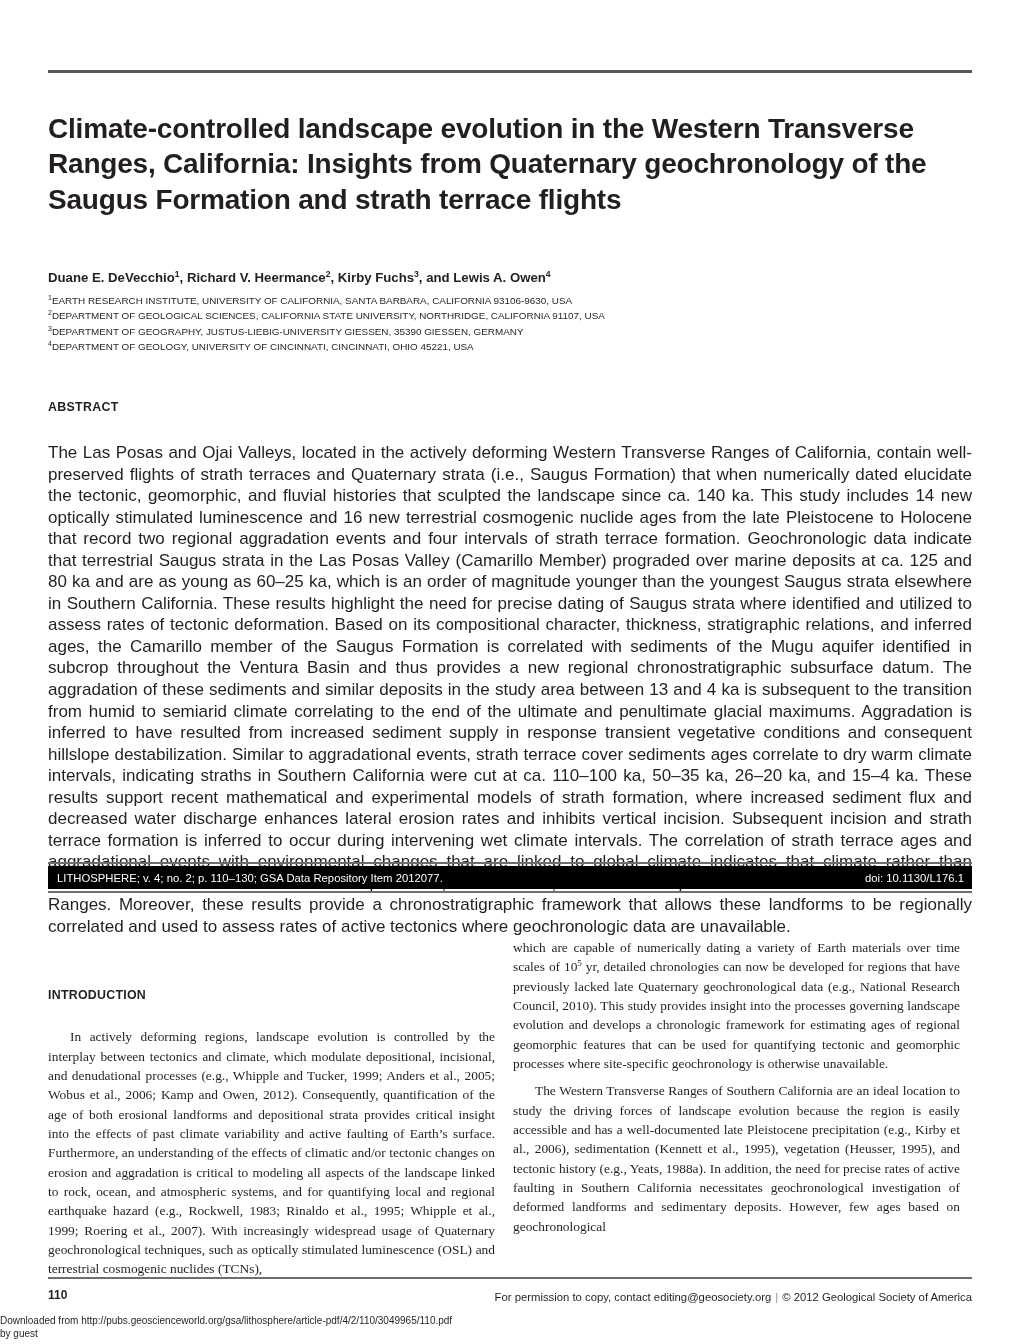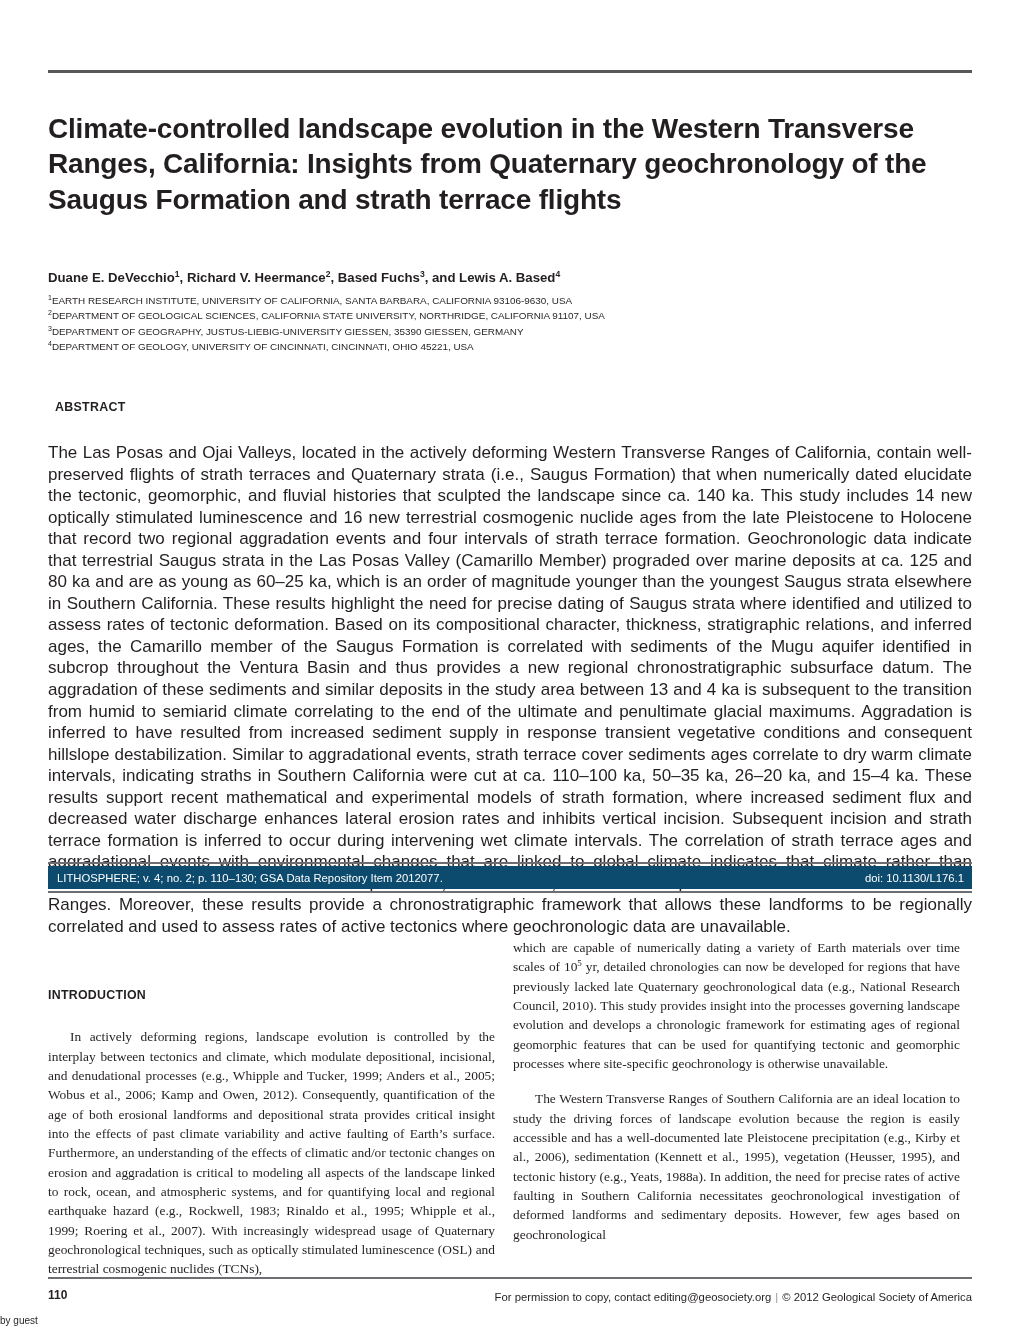--- a/index.html
+++ b/index.html
@@ -78,21 +78,20 @@
   
   .abstract-head {
     position: absolute;
     left: 48px;
     top: 400px;
     font-family: "Liberation Sans", sans-serif;
     font-weight: bold;
     font-size: 12.4px;
     letter-spacing: 0.3px;
     color: #231f20;
-    margin-left: 7px;
   }
   .abstract-body {
     position: absolute;
     left: 48px;
     top: 442px;
     width: 924px;
     font-family: "Liberation Sans", sans-serif;
     font-size: 17px;
     line-height: 21.55px;
     text-align: justify;
@@ -108,21 +107,21 @@
     width: 924px;
   }
   .cite-rule-top, .cite-rule-bot {
     width: 100%;
     height: 2px;
     background: #6d6e71;
   }
   .cite-bar {
     width: 100%;
     height: 23px;
-    background: #0c4a6e;
+    background: #000000;
     color: #ffffff;
     display: flex;
     align-items: center;
     justify-content: space-between;
     box-sizing: border-box;
     padding: 0 8px 0 9px;
     margin: 2px 0;
   }
   .cite-left {
     font-family: "Liberation Sans", sans-serif;
@@ -152,21 +151,21 @@
   .sec-head {
     font-family: "Liberation Sans", sans-serif;
     font-weight: bold;
     font-size: 12.4px;
     letter-spacing: 0.25px;
     margin: 0 0 22px 0;
     text-align: left;
     color: #231f20;
   }
   .para { margin: 0; text-indent: 22px; }
-  .para + .para { margin-top: 16px; }
+  .para + .para { margin-top: 8px; }
   .col sup { font-size: 9px; vertical-align: super; line-height: 0; }
 
   
   .footer-rule {
     position: absolute;
     left: 48px;
     top: 1277px;
     width: 924px;
     height: 2px;
     background: #6d6e71;
@@ -205,21 +204,21 @@
 </head>
 <body>
 
 <div class="page">
 
   <div class="top-rule"></div>
 
   <h1 class="title">Climate-controlled landscape evolution in the Western Transverse Ranges, California: Insights from Quaternary geochronology of the Saugus Formation and strath terrace flights</h1>
 
   <div class="authors">
-    <span><span>Duane E. DeVecchio</span><sup>1</sup>, </span><span><span>Richard V. Heermance</span><sup>2</sup>, </span><span><span>Based Fuchs</span><sup>3</sup>, </span><span><span>and Lewis A. Based</span><sup>4</sup></span>
+    <span><span>Duane E. DeVecchio</span><sup>1</sup>, </span><span><span>Richard V. Heermance</span><sup>2</sup>, </span><span><span>Kirby Fuchs</span><sup>3</sup>, </span><span><span>and Lewis A. Owen</span><sup>4</sup></span>
   </div>
 
   <div class="affils">
     <div><sup>1</sup><span>EARTH RESEARCH INSTITUTE, UNIVERSITY OF CALIFORNIA, SANTA BARBARA, CALIFORNIA 93106-9630, USA</span></div>
     <div><sup>2</sup><span>DEPARTMENT OF GEOLOGICAL SCIENCES, CALIFORNIA STATE UNIVERSITY, NORTHRIDGE, CALIFORNIA 91107, USA</span></div>
     <div><sup>3</sup><span>DEPARTMENT OF GEOGRAPHY, JUSTUS-LIEBIG-UNIVERSITY GIESSEN, 35390 GIESSEN, GERMANY</span></div>
     <div><sup>4</sup><span>DEPARTMENT OF GEOLOGY, UNIVERSITY OF CINCINNATI, CINCINNATI, OHIO 45221, USA</span></div>
   </div>
 
   <div class="abstract-head">ABSTRACT</div>
@@ -244,16 +243,17 @@
     <p class="para">The Western Transverse Ranges of Southern California are an ideal location to study the driving forces of landscape evolution because the region is easily accessible and has a well-documented late Pleistocene precipitation (e.g., Kirby et al., 2006), sedimentation (Kennett et al., 1995), vegetation (Heusser, 1995), and tectonic history (e.g., Yeats, 1988a). In addition, the need for precise rates of active faulting in Southern California necessitates geochronological investigation of deformed landforms and sedimentary deposits. However, few ages based on geochronological</p>
   </div>
 
   <div class="footer-rule"></div>
   <div class="pageno">110</div>
   <div class="footer-right">
     <span>For permission to copy, contact editing@geosociety.org</span><span class="footer-sep">|</span><span>© 2012 Geological Society of America</span>
   </div>
 
   <div class="watermark">
+    <div>Downloaded from http://pubs.geoscienceworld.org/gsa/lithosphere/article-pdf/4/2/110/3049965/110.pdf</div>
     <div>by guest</div>
   </div>
 
 </div>
 
 </body></html>

